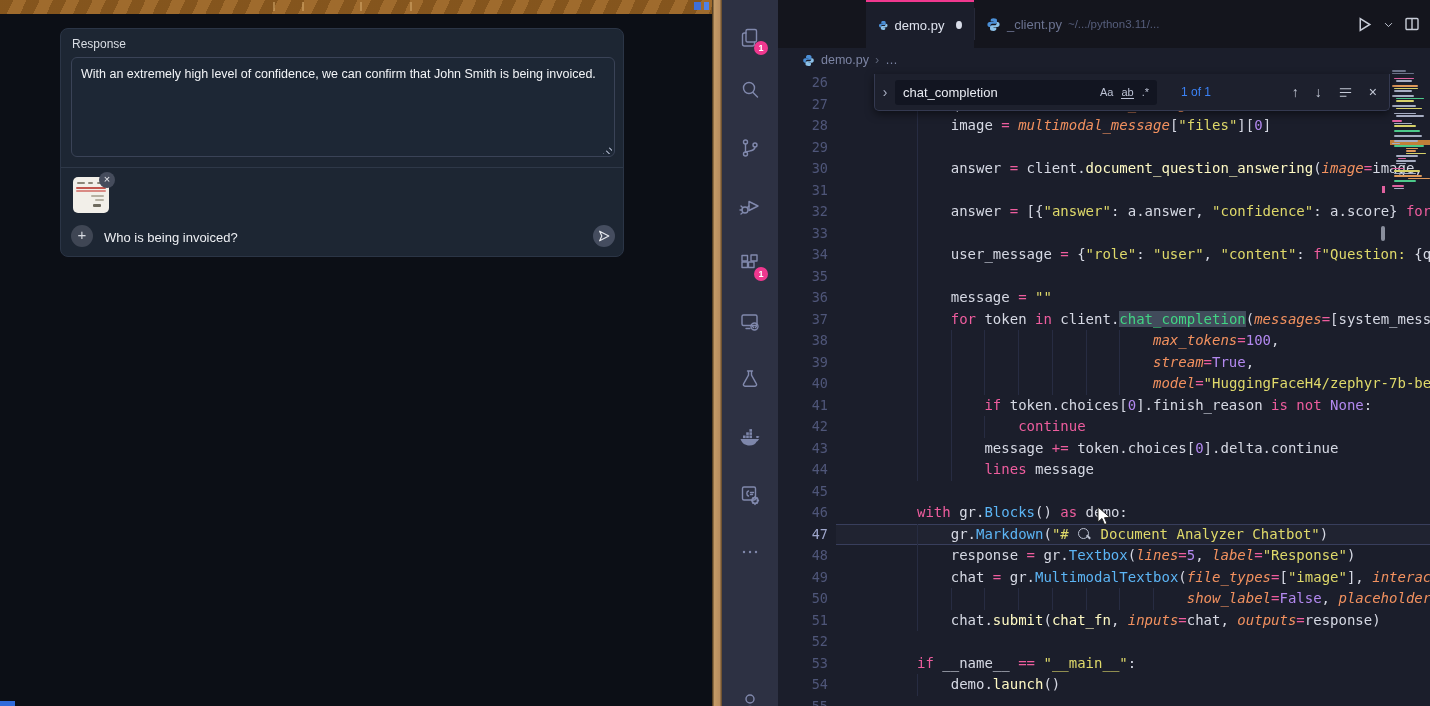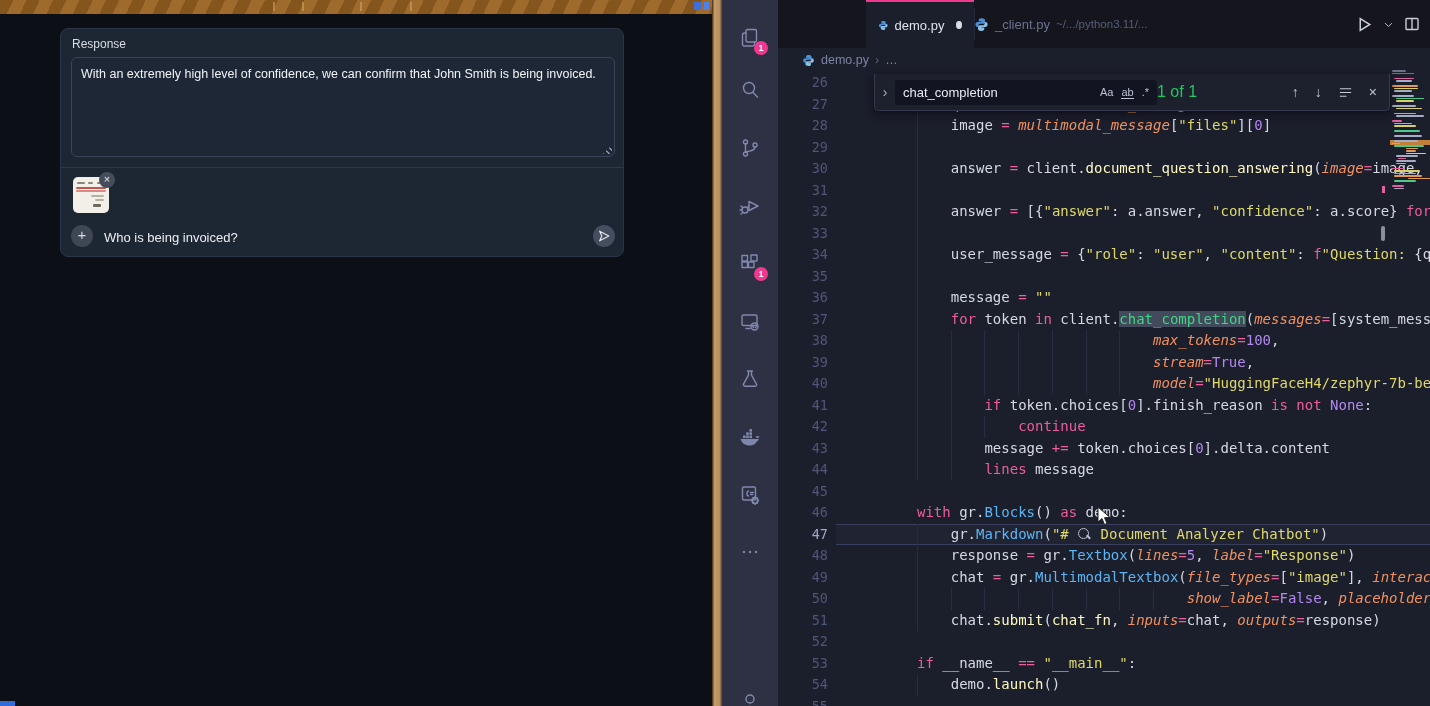--- a/index.html
+++ b/index.html
@@ -61,21 +61,21 @@
   .tk-m{color:#41d483;background:rgba(130,150,170,.38);}
   .lens{display:inline-block;width:9px;height:9px;border:1.6px solid #b9bfcf;border-radius:50%;position:relative;margin:0 3px 0 1px;}
   .lens::after{content:"";position:absolute;left:7px;top:7px;width:5px;height:1.8px;background:#b9bfcf;transform:rotate(45deg);}
   
   #find{position:absolute;left:152px;top:74px;width:516px;height:37px;background:#1d202d;border:1px solid #343950;border-top:none;border-radius:0 0 5px 5px;box-shadow:0 3px 8px rgba(0,0,0,.5);display:flex;align-items:center;box-sizing:border-box;z-index:9;}
   #find-toggle{width:20px;text-align:center;color:#aab0c4;font-size:14px;cursor:pointer;}
   #find-input-box{position:relative;width:262px;height:25px;background:#121521;border-radius:3px;display:flex;align-items:center;}
   #find-input{flex:1;background:transparent;border:none;outline:none;color:#e9ebf2;font-size:13px;font-family:"Liberation Sans",sans-serif;padding:0 4px 0 8px;min-width:0;}
   .find-opt{color:#bcc2d4;font-size:11px;margin-right:8px;cursor:pointer;}
   .find-opt.word{border-bottom:1px solid #bcc2d4;}
-  #find-count{color:#22c55e;font-size:16px;margin-left:0;white-space:nowrap;}
+  #find-count{color:#3b82f6;font-size:12px;margin-left:24px;white-space:nowrap;}
   #find-btns{display:flex;align-items:center;gap:16px;margin-left:auto;padding-right:12px;color:#c5cad8;font-size:14px;}
   #find-btns .fbtn{cursor:pointer;}
   
   #minimap{position:absolute;left:670px;top:48px;width:36px;height:658px;cursor:pointer;}
   .mm-row{position:absolute;height:1.7px;border-radius:1px;}
   #mm-band{position:absolute;left:-2px;top:92px;width:40px;height:5px;background:rgba(222,145,60,.85);}
   .ruler-mark{position:absolute;}
   
   #mouse{position:absolute;left:1097px;top:506px;z-index:50;}
 </style>
@@ -223,21 +223,21 @@
         <div class="tab-inner">
           <svg width="15" height="15" viewBox="0 0 16 16">
               <path fill="#4b8fd6" d="M7.9 1.2c-1.8 0-2.9.8-2.9 2v1.6h3v.5H3.9C2.5 5.3 1.5 6.4 1.5 8c0 1.6.8 2.7 2.2 2.7h1V9.2c0-1.1.9-2 2-2h3c1.1 0 2-.9 2-2V3.2c0-1.2-1.2-2-3.8-2z"></path>
               <path fill="#8cc1e8" d="M8.1 14.8c1.8 0 2.9-.8 2.9-2v-1.6H8v-.5h4.1c1.4 0 2.4-1.1 2.4-2.7 0-1.6-.8-2.7-2.2-2.7h-1v1.5c0 1.1-.9 2-2 2h-3c-1.1 0-2 .9-2 2v1.9c0 1.2 1.2 2.1 3.8 2.1z"></path>
             </svg>
           <span class="tab-label">demo.py</span>
           <span class="mod-dot"></span>
         </div>
       </div>
       <div class="tab-sep" style="left:196px"></div>
-      <div class="tab" style="left:184px;width:415px">
+      <div class="tab" style="left:196px;width:415px">
         <div class="tab-inner">
           <svg width="15" height="15" viewBox="0 0 16 16">
               <path fill="#4b8fd6" d="M7.9 1.2c-1.8 0-2.9.8-2.9 2v1.6h3v.5H3.9C2.5 5.3 1.5 6.4 1.5 8c0 1.6.8 2.7 2.2 2.7h1V9.2c0-1.1.9-2 2-2h3c1.1 0 2-.9 2-2V3.2c0-1.2-1.2-2-3.8-2z"></path>
               <path fill="#8cc1e8" d="M8.1 14.8c1.8 0 2.9-.8 2.9-2v-1.6H8v-.5h4.1c1.4 0 2.4-1.1 2.4-2.7 0-1.6-.8-2.7-2.2-2.7h-1v1.5c0 1.1-.9 2-2 2h-3c-1.1 0-2 .9-2 2v1.9c0 1.2 1.2 2.1 3.8 2.1z"></path>
             </svg>
           <span class="tab-label">_client.py</span>
           <span class="tab-desc">~/.../python3.11/...</span>
         </div>
       </div>
       <div class="tab-sep" style="left:611px"></div>
@@ -318,21 +318,21 @@
           <div class="cl" style="--ind: 4;"></div>
           <div class="cl" style="--ind: 4;"><span class="tk-t">user_message </span><span class="tk-k">=</span><span class="tk-t"> {</span><span class="tk-s">"role"</span><span class="tk-t">: </span><span class="tk-s">"user"</span><span class="tk-t">, </span><span class="tk-s">"content"</span><span class="tk-t">: </span><span class="tk-k">f</span><span class="tk-s">"Question: </span><span class="tk-t">{question}</span></div>
           <div class="cl" style="--ind: 4;"></div>
           <div class="cl" style="--ind: 4;"><span class="tk-t">message </span><span class="tk-k">=</span><span class="tk-t"> </span><span class="tk-s">""</span></div>
           <div class="cl" style="--ind: 4;"><span class="tk-k">for</span><span class="tk-t"> token </span><span class="tk-k">in</span><span class="tk-t"> client.</span><span class="tk-m">chat_completion</span><span class="tk-t">(</span><span class="tk-p">messages</span><span class="tk-k">=</span><span class="tk-t">[system_message, user_message],</span></div>
           <div class="cl" style="--ind: 28;"><span class="tk-p">max_tokens</span><span class="tk-k">=</span><span class="tk-n">100</span><span class="tk-t">,</span></div>
           <div class="cl" style="--ind: 28;"><span class="tk-p">stream</span><span class="tk-k">=</span><span class="tk-n">True</span><span class="tk-t">,</span></div>
           <div class="cl" style="--ind: 28;"><span class="tk-p">model</span><span class="tk-k">=</span><span class="tk-s">"HuggingFaceH4/zephyr-7b-beta"</span></div>
           <div class="cl" style="--ind: 8;"><span class="tk-k">if</span><span class="tk-t"> token.choices[</span><span class="tk-n">0</span><span class="tk-t">].finish_reason </span><span class="tk-k">is</span><span class="tk-t"> </span><span class="tk-k">not</span><span class="tk-t"> </span><span class="tk-n">None</span><span class="tk-t">:</span></div>
           <div class="cl" style="--ind: 12;"><span class="tk-k">continue</span></div>
-          <div class="cl" style="--ind: 8;"><span class="tk-t">message </span><span class="tk-k">+=</span><span class="tk-t"> token.choices[</span><span class="tk-n">0</span><span class="tk-t">].delta.content</span></div>
+          <div class="cl" style="--ind: 8;"><span class="tk-t">message </span><span class="tk-k">+=</span><span class="tk-t"> token.choices[</span><span class="tk-n">0</span><span class="tk-t">].delta.continue</span></div>
           <div class="cl" style="--ind: 8;"><span class="tk-k">lines</span><span class="tk-t"> message</span></div>
           <div class="cl" style="--ind: 0;"></div>
           <div class="cl" style="--ind: 0;"><span class="tk-k">with</span><span class="tk-t"> gr.</span><span class="tk-c">Blocks</span><span class="tk-t">() </span><span class="tk-k">as</span><span class="tk-t"> demo:</span></div>
           <div class="cl" style="--ind: 4;"><span class="tk-t">gr.</span><span class="tk-c">Markdown</span><span class="tk-t">(</span><span class="tk-s">"# </span><span class="tk-e"><i class="lens"></i></span><span class="tk-s"> Document Analyzer Chatbot"</span><span class="tk-t">)</span></div>
           <div class="cl" style="--ind: 4;"><span class="tk-t">response </span><span class="tk-k">=</span><span class="tk-t"> gr.</span><span class="tk-c">Textbox</span><span class="tk-t">(</span><span class="tk-p">lines</span><span class="tk-k">=</span><span class="tk-n">5</span><span class="tk-t">, </span><span class="tk-p">label</span><span class="tk-k">=</span><span class="tk-s">"Response"</span><span class="tk-t">)</span></div>
           <div class="cl" style="--ind: 4;"><span class="tk-t">chat </span><span class="tk-k">=</span><span class="tk-t"> gr.</span><span class="tk-c">MultimodalTextbox</span><span class="tk-t">(</span><span class="tk-p">file_types</span><span class="tk-k">=</span><span class="tk-t">[</span><span class="tk-s">"image"</span><span class="tk-t">], </span><span class="tk-p">interactive</span></div>
           <div class="cl" style="--ind: 32;"><span class="tk-p">show_label</span><span class="tk-k">=</span><span class="tk-n">False</span><span class="tk-t">, </span><span class="tk-p">placeholder</span></div>
           <div class="cl" style="--ind: 4;"><span class="tk-t">chat.</span><span class="tk-f">submit</span><span class="tk-t">(</span><span class="tk-f">chat_fn</span><span class="tk-t">, </span><span class="tk-p">inputs</span><span class="tk-k">=</span><span class="tk-t">chat, </span><span class="tk-p">outputs</span><span class="tk-k">=</span><span class="tk-t">response)</span></div>
           <div class="cl" style="--ind: 0;"></div>
           <div class="cl" style="--ind: 0;"><span class="tk-k">if</span><span class="tk-t"> __name__ </span><span class="tk-k">==</span><span class="tk-t"> </span><span class="tk-s">"__main__"</span><span class="tk-t">:</span></div>

